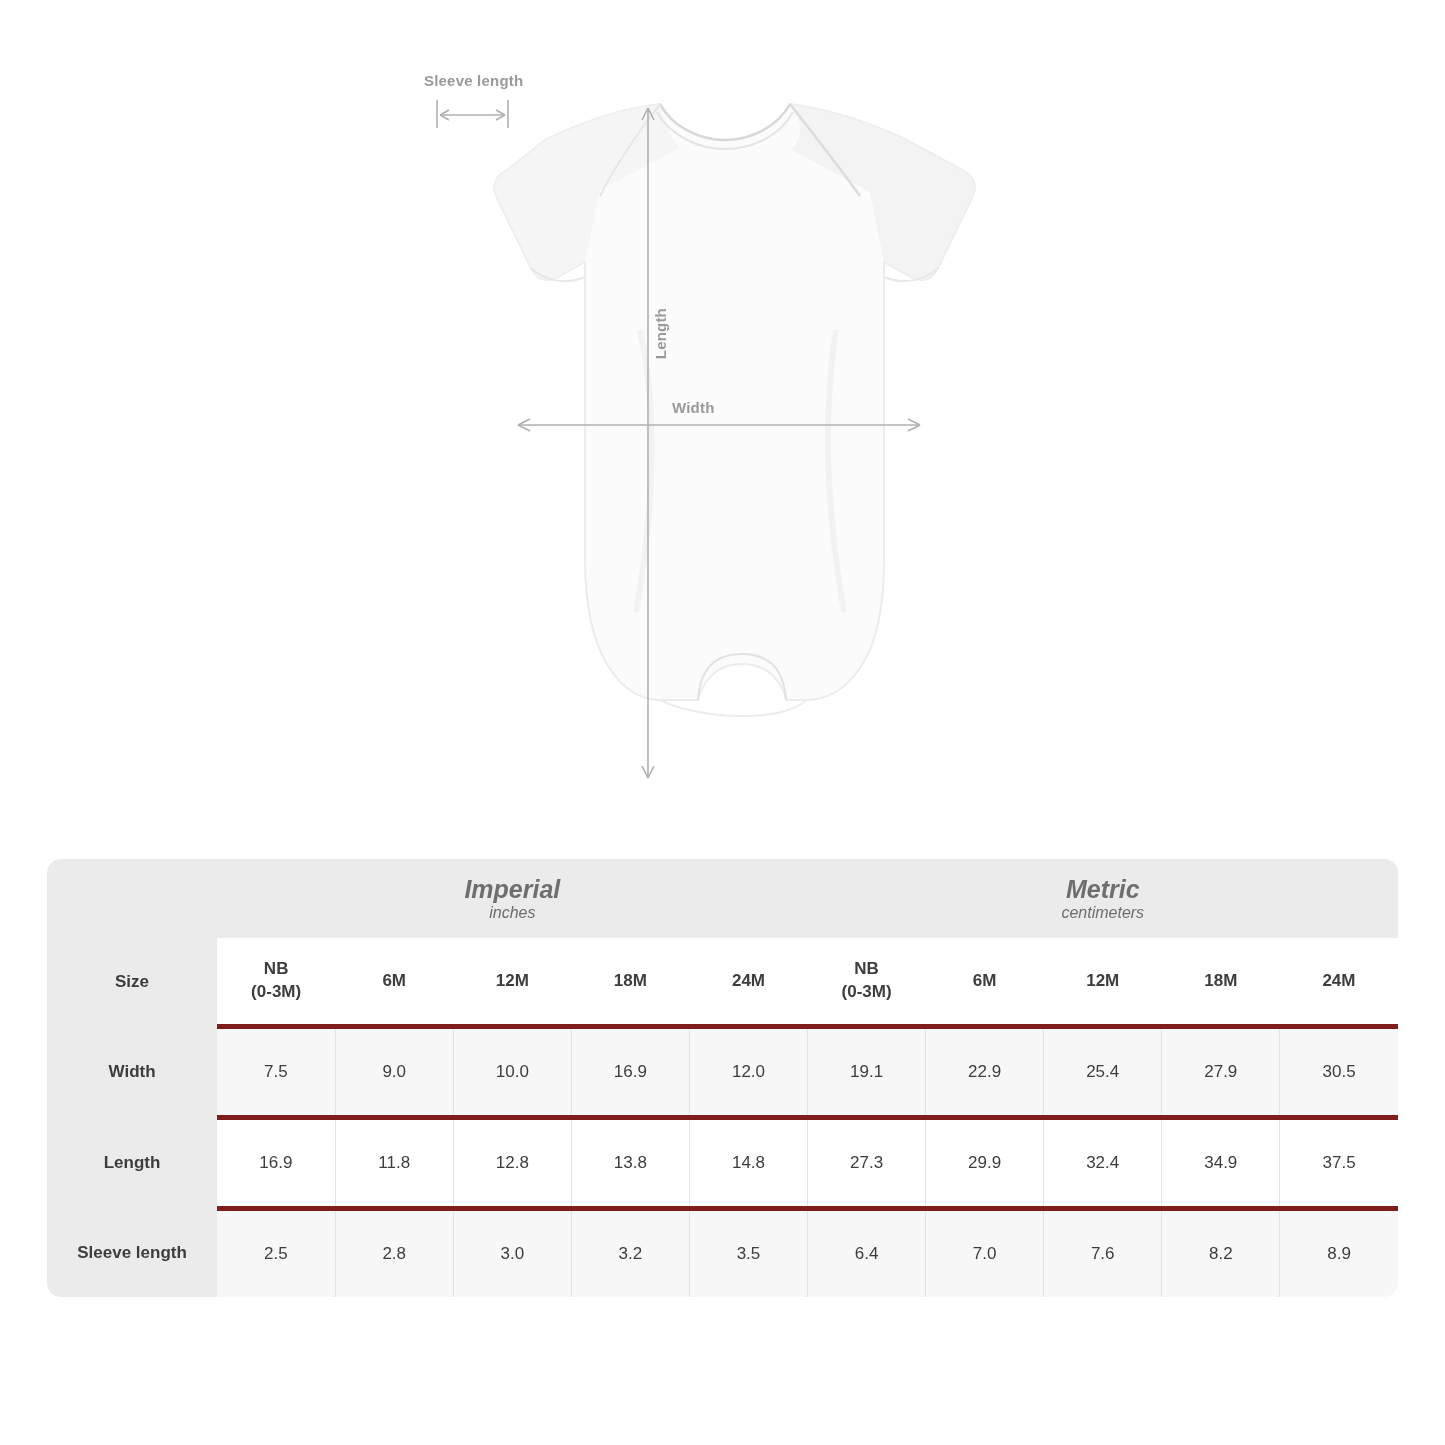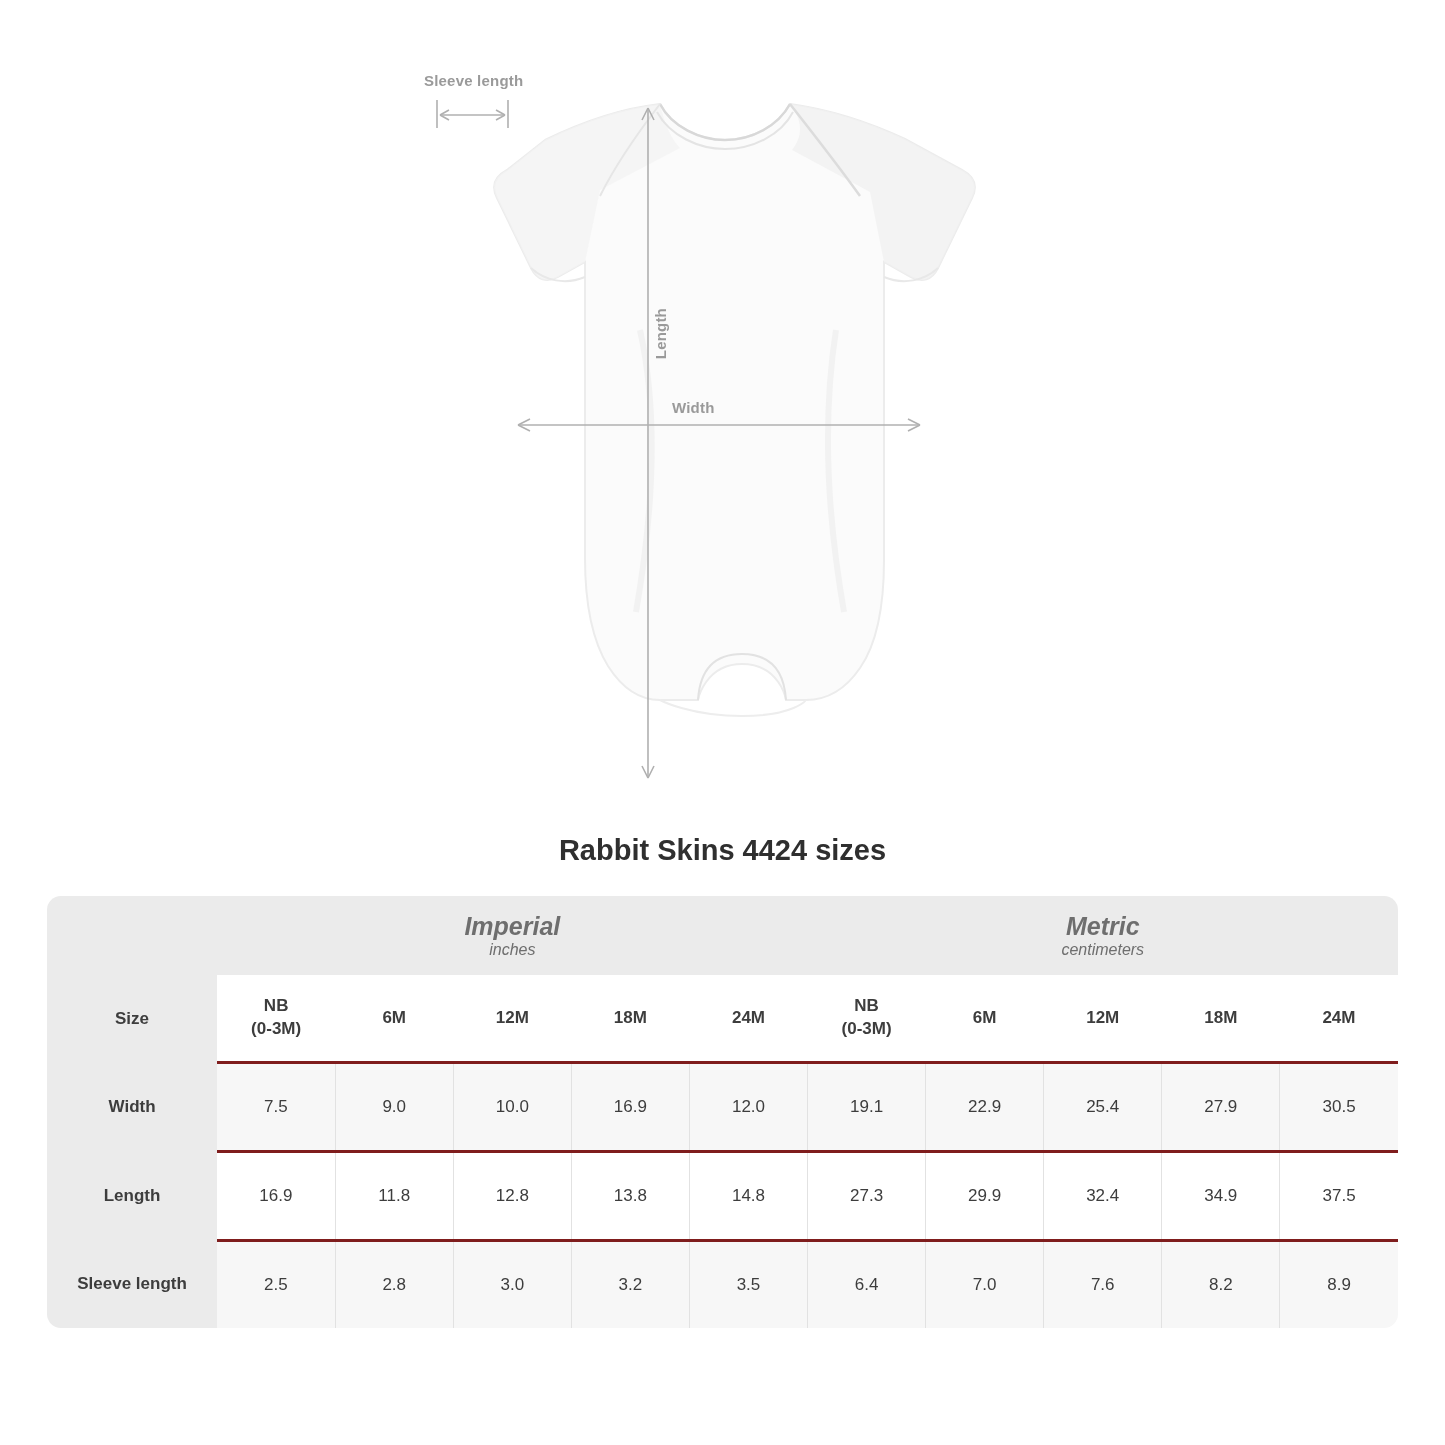--- a/index.html
+++ b/index.html
@@ -114,21 +114,21 @@
   .col-head .sizecell {
     background: #ebebeb;
     border-right: 0;
   }
   .col-head .nb {
     line-height: 1.35;
   }
   tr.data-row td {
     height: 84px;
     border-right: 1px solid #e2e2e2;
-    border-top: 3px solid #7f1d1d;
+    border-top: 5px solid #7f1d1d;
   }
   tr.data-row td:last-child { border-right: 0; }
   tr.data-row td.rowhead {
     background: #ebebeb;
     font-weight: bold;
     border-right: 0;
     border-top: 0;
   }
   tr.row-alt td { background: #f7f7f7; }
   tr.row-alt td.rowhead { background: #ebebeb; }
@@ -209,21 +209,20 @@
       <path d="M920,425 L908,419 M920,425 L908,431"></path>
     </g>
   </svg>
 
   <div class="dim-label sleeve">Sleeve length</div>
   <div class="dim-label width">Width</div>
   <div class="dim-label length">Length</div>
 </div>
 
 <div class="title-block">
-  <h1 class="chart-title">Rabbit Skins 4424 sizes</h1>
 </div>
 
 <div class="table-wrap">
   <table class="size-table">
     <colgroup>
       <col style="width:170px">
       <col style="width:118px">
         <col style="width:118px">
         <col style="width:118px">
         <col style="width:118px">

